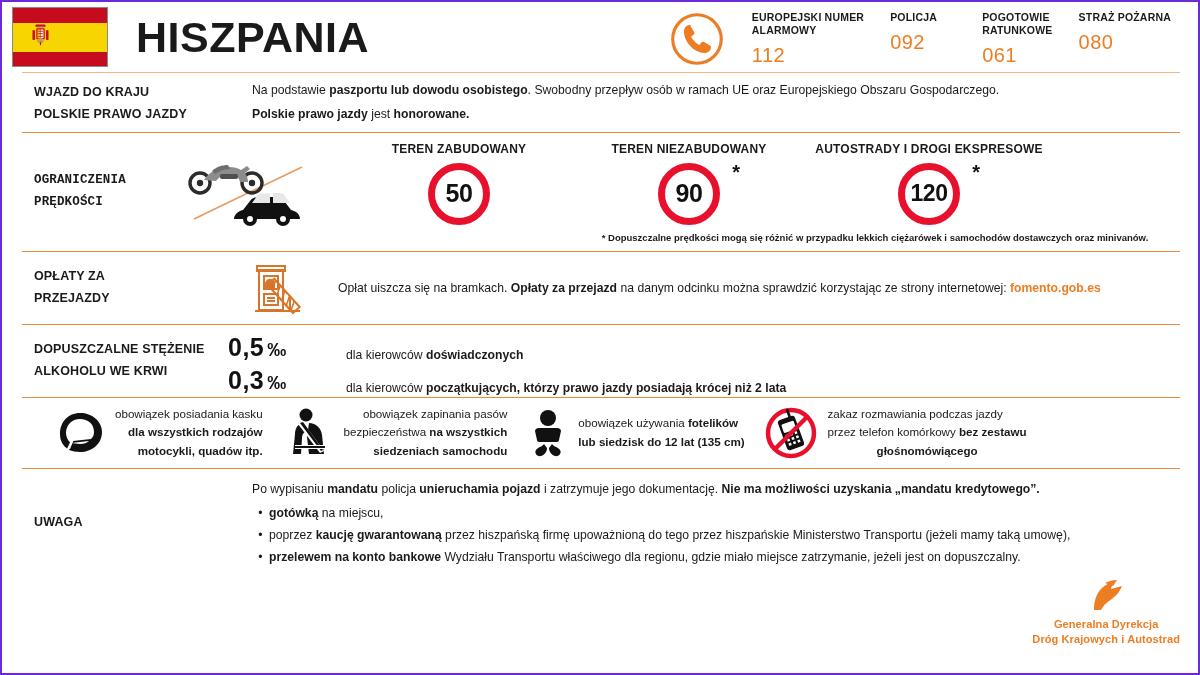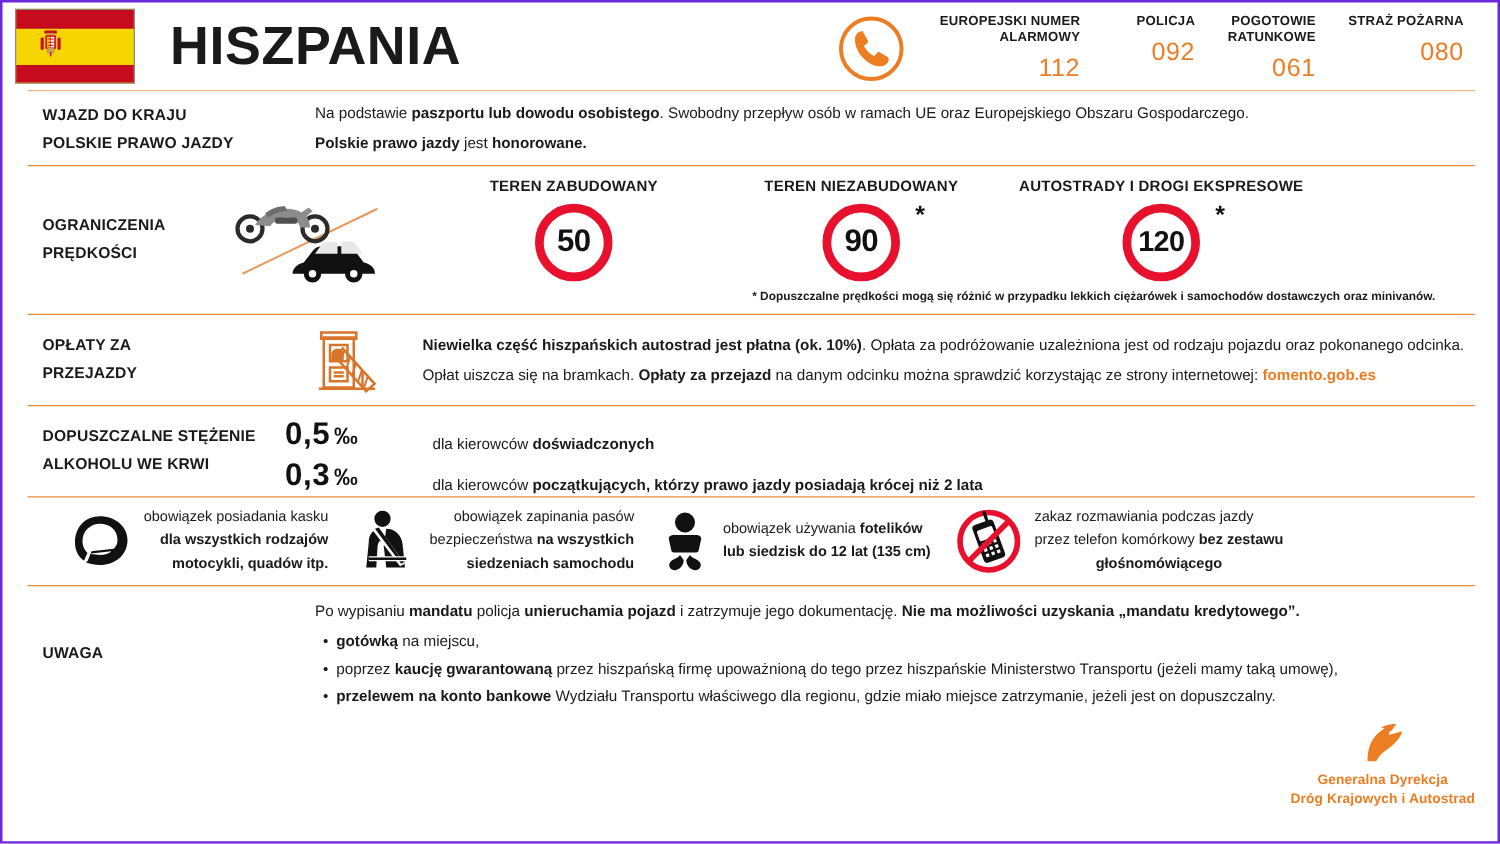--- a/index.html
+++ b/index.html
@@ -51,21 +51,21 @@
   }
   .emergency {
     margin-left: auto;
     display: flex;
     align-items: flex-start;
     gap: 0;
     padding-top: 4px;
   }
   .phone-icon { width: 56px; height: 56px; flex: none; margin-right: 14px; }
   .em-col {
-    text-align: right;
+    text-align: left;
     padding: 0 13px;
     min-width: 92px;
   }
   .em-label {
     font-size: 10.5px;
     font-weight: bold;
     color: #1a1a1a;
     letter-spacing: 0.2px;
     line-height: 1.28;
     white-space: pre-line;
@@ -104,21 +104,21 @@
   .entry-row .row-label { justify-content: flex-start; padding-top: 3px; }
   .entry-line {
     font-size: 12.2px;
     color: #1a1a1a;
     line-height: 1.95;
     white-space: nowrap;
   }
   b { font-weight: bold; }
   
   .speed-row { height: 118px; }
-  .speed-row .row-label { line-height: 1.7; }
+  .speed-row .row-label { line-height: 1.7; font-family: Liberation Mono, monospace; }
   .vehicles {
     position: absolute;
     left: 180px; top: 14px;
     width: 160px; height: 85px;
   }
   .speed-cols {
     display: flex;
     margin-left: 92px;
     padding-top: 9px;
   }
@@ -375,23 +375,20 @@
           <rect x="26" y="9" width="9" height="38" fill="none" stroke="#d9752a" stroke-width="2"></rect>
           <line x1="26" y1="16" x2="35" y2="11" stroke="#d9752a" stroke-width="1.6"></line>
           <line x1="26" y1="23" x2="35" y2="18" stroke="#d9752a" stroke-width="1.6"></line>
           <line x1="26" y1="30" x2="35" y2="25" stroke="#d9752a" stroke-width="1.6"></line>
           <line x1="26" y1="37" x2="35" y2="32" stroke="#d9752a" stroke-width="1.6"></line>
           <line x1="26" y1="44" x2="35" y2="39" stroke="#d9752a" stroke-width="1.6"></line>
         </g>
       </svg>
       <div class="toll-lines">
         <div>
-          <b>Niewielka część hiszpańskich autostrad jest płatna (ok. 10%)</b><span>. Opłata za podróżowanie uzależniona jest od rodzaju pojazdu oraz  pokonanego  odcinka.</span>
-        </div>
-        <div>
           <span>Opłat uiszcza się na bramkach. </span><b>Opłaty za przejazd</b><span> na danym odcinku można  sprawdzić korzystając ze strony internetowej: </span><span class="url">fomento.gob.es</span>
         </div>
       </div>
     </div>
   </div>
 
   <div class="divider strong"></div>
 
   <div class="row alc-row">
     <div class="row-label">

